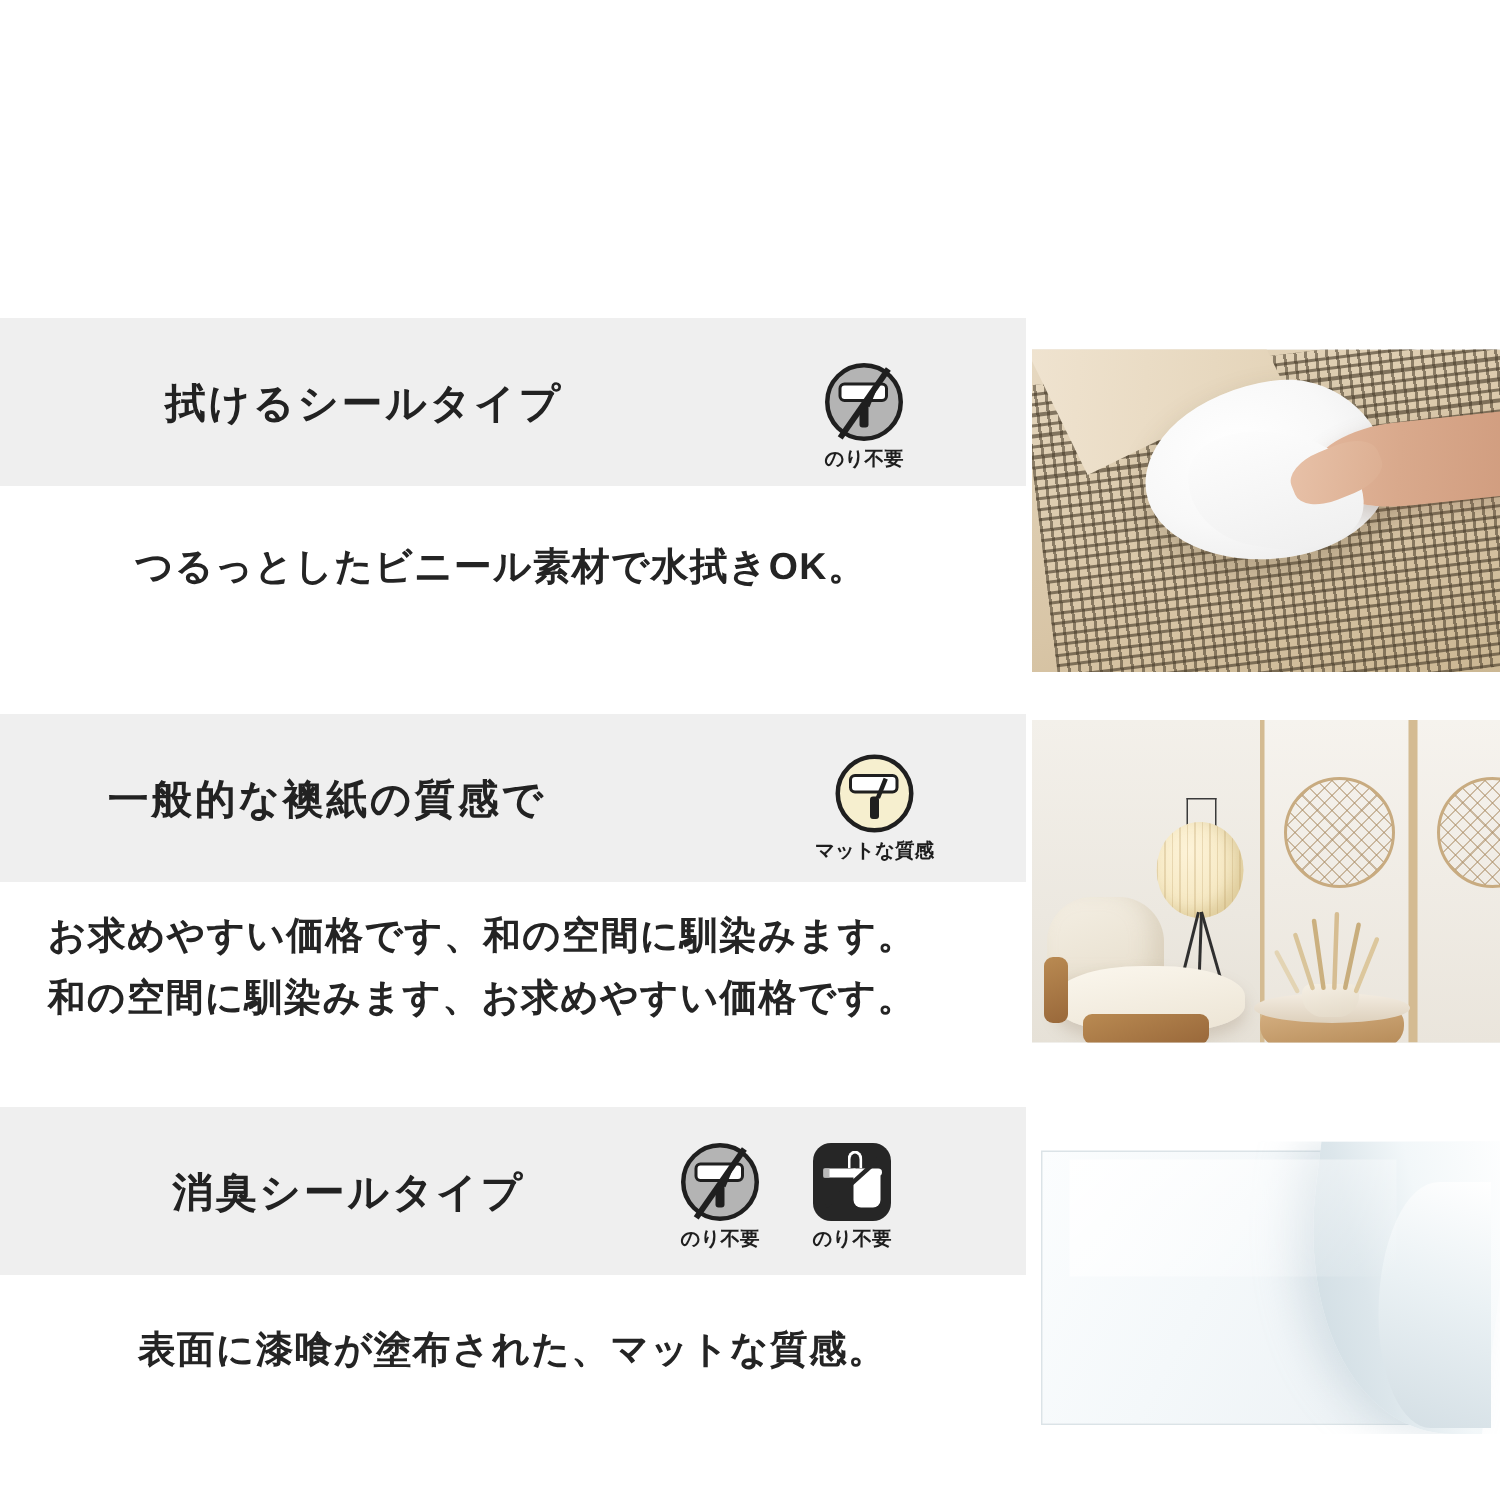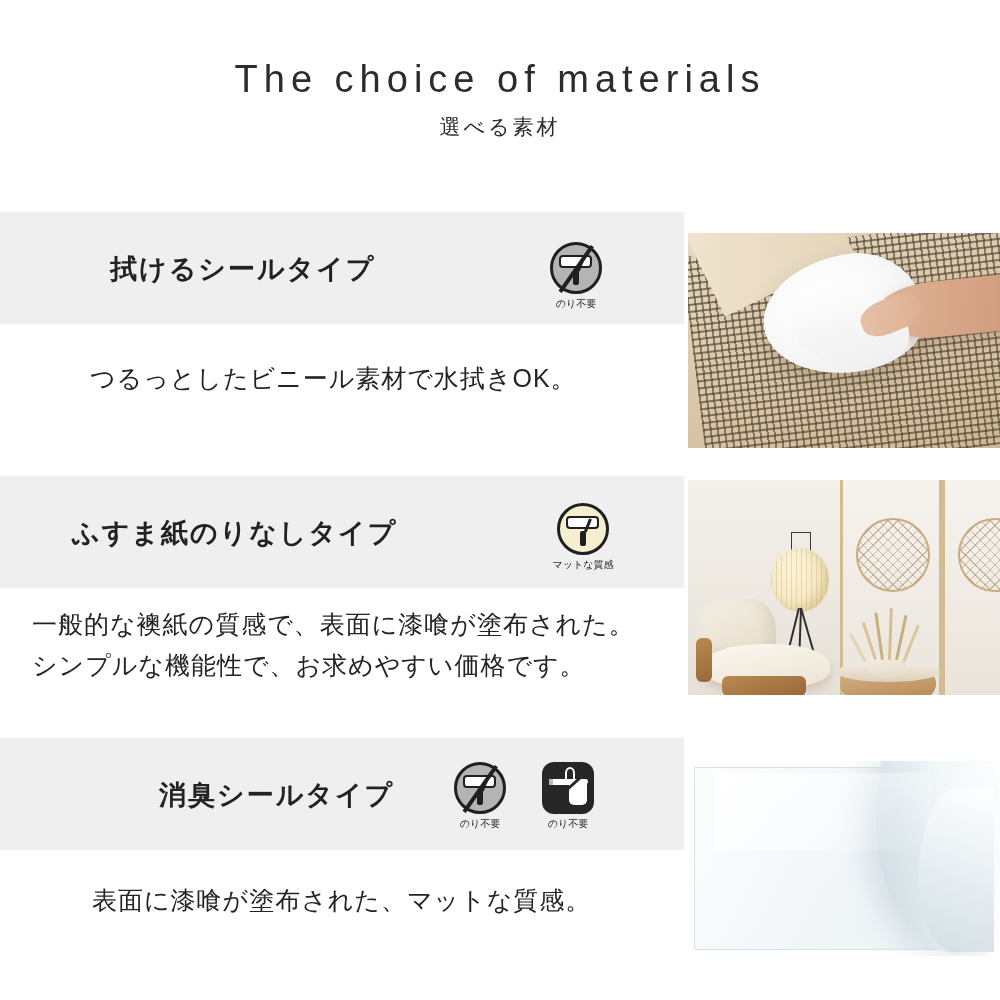--- a/index.html
+++ b/index.html
@@ -55,30 +55,30 @@
     align-items:flex-start;
     gap:14px;
   }
   .badge{
     width:72px;
     display:flex;flex-direction:column;align-items:center;
   }
   .badge-art{width:52px;height:52px;position:relative;}
   .badge-label{
     margin-top:3px;
-    font-size:10px;
-    font-weight:400;
+    font-size:13px;
+    font-weight:700;
     color:#1e1e1e;
     letter-spacing:0px;
     white-space:nowrap;
   }
   .desc{
     position:absolute;
     font-size:25px;
-    font-weight:400;
+    font-weight:700;
     letter-spacing:1px;
     line-height:41px;
     color:#242424;
     white-space:nowrap;
   }
 
   
   .photo{position:absolute;overflow:hidden;background:#e9e9e6;}
 
   
@@ -174,24 +174,20 @@
   .deo-can-lid{position:absolute;left:49%;top:33%;width:40%;height:9%;
     background:#ffffff;border-radius:3px;}
   .deo-slash{position:absolute;left:6%;top:48%;width:90%;height:3.4px;
     background:#262626;transform:rotate(-42deg);}
 </style>
 </head>
 <body>
 
 <div class="page">
 
-  <div class="header">
-    <div class="title">The choice of materials</div>
-    <div class="subtitle">選べる素材</div>
-  </div>
 
   <div class="section" style="top:212px;height:250px;">
     <div class="band" style="top:0;width:684px;"></div>
     <div class="band-title" style="left:110px;top:39px;">拭けるシールタイプ</div>
 
     <div class="badges" style="left:540px;top:30px;">
       <div class="badge">
         <div class="badge-art">
           <div class="roller-circle gray"></div>
           <div class="roller-head"></div>
@@ -213,37 +209,37 @@
       <div class="p1-weave-mask"></div>
       <div class="p1-towel"></div>
       <div class="p1-hand"></div>
       <div class="p1-towel2"></div>
       <div class="p1-fingers"></div>
     </div>
   </div>
 
   <div class="section" style="top:476px;height:255px;">
     <div class="band" style="top:0;width:684px;"></div>
-    <div class="band-title" style="left:72px;top:39px;">ふすま紙のりなしタイプ</div>
+    <div class="band-title" style="left:72px;top:39px;">一般的な襖紙の質感で</div>
 
     <div class="badges" style="left:522px;top:27px;">
       <div class="badge" style="width:122px;">
         <div class="badge-art">
           <div class="roller-circle cream"></div>
           <div class="roller-head"></div>
           <div class="roller-arm"></div>
           <div class="roller-handle"></div>
         </div>
         <div class="badge-label">マットな質感</div>
       </div>
     </div>
 
     <div class="desc" style="left:32px;top:128px;">
-      <div>一般的な襖紙の質感で、表面に漆喰が塗布された。</div>
-      <div>シンプルな機能性で、お求めやすい価格です。</div>
+      <div>お求めやすい価格です、和の空間に馴染みます。</div>
+      <div>和の空間に馴染みます、お求めやすい価格です。</div>
     </div>
 
     <div class="photo" style="left:688px;top:4px;width:312px;height:215px;">
       <div class="p2-wall"></div>
       <div class="p2-panel" style="left:152px;width:96px;"></div>
       <div class="p2-panel" style="left:254px;width:96px;"></div>
       <div class="p2-circle" style="left:168px;top:38px;width:70px;height:70px;"></div>
       <div class="p2-circle" style="left:270px;top:38px;width:70px;height:70px;"></div>
       <div class="p2-lamp-top" style="left:103px;top:52px;"></div>
       <div class="p2-lamp-shade" style="left:83px;top:68px;"></div>
@@ -261,21 +257,21 @@
       <div class="p2-grass" style="left:193px;top:132px;height:48px;background:#cbb07f;transform:rotate(-8deg);"></div>
       <div class="p2-grass" style="left:200px;top:128px;height:52px;background:#d6bd92;transform:rotate(2deg);"></div>
       <div class="p2-grass" style="left:207px;top:134px;height:46px;background:#c8ad7c;transform:rotate(12deg);"></div>
       <div class="p2-grass" style="left:214px;top:142px;height:40px;background:#dcc79d;transform:rotate(22deg);"></div>
       <div class="p2-grass" style="left:176px;top:150px;height:32px;background:#e3d4b4;transform:rotate(-28deg);"></div>
     </div>
   </div>
 
   <div class="section" style="top:738px;height:230px;">
     <div class="band" style="top:0;width:684px;"></div>
-    <div class="band-title" style="left:115px;top:39px;margin-left:44px;">消臭シールタイプ</div>
+    <div class="band-title" style="left:115px;top:39px;">消臭シールタイプ</div>
 
     <div class="badges" style="left:444px;top:24px;gap:16px;">
       <div class="badge">
         <div class="badge-art">
           <div class="roller-circle gray"></div>
           <div class="roller-head"></div>
           <div class="roller-arm"></div>
           <div class="roller-handle"></div>
           <div class="roller-slash"></div>
         </div>

